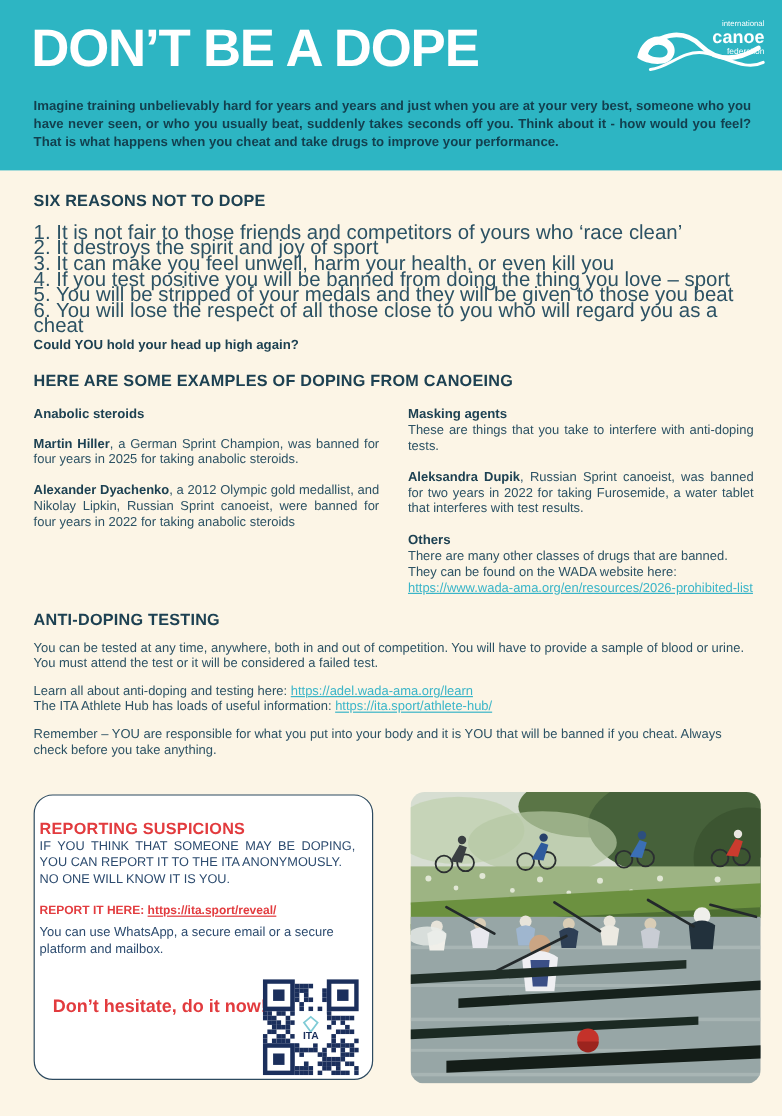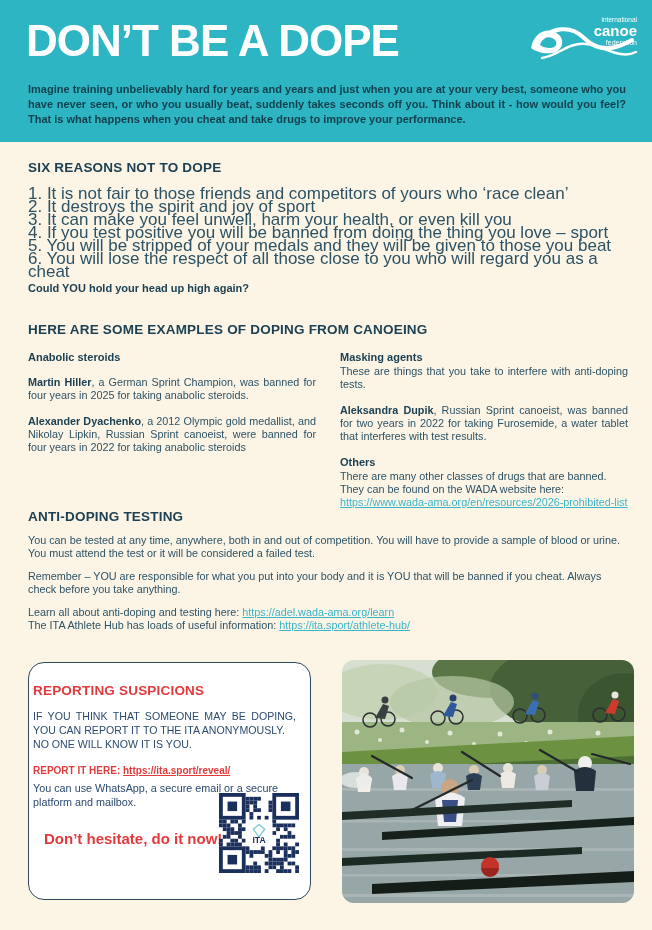--- a/index.html
+++ b/index.html
@@ -20,40 +20,40 @@
   a.link{color:#3ab5c8;text-decoration:underline;cursor:pointer;}
   .just{text-align:justify;}
 
   
   #sec-reasons{top:160px;}
   #sec-reasons .list{margin-top:12px;}
   #sec-reasons .list div{font-size:17px;line-height:13px;}
   #sec-reasons .closing{margin-top:4px;font-size:11px;font-weight:bold;color:#1d4152;}
 
   
-  #sec-examples{top:322px;}
+  #sec-examples{top:310px;}
   .cols{display:flex;gap:24px;margin-top:14px;}
   .col{width:288px;}
   .blk{margin-bottom:13px;}
   .blk-title{font-size:11px;font-weight:bold;color:#1d4152;margin-bottom:2px;}
 
   
   #sec-testing{top:509px;}
   #sec-testing p{margin:10px 0 0 0;}
 
   
   .card{position:absolute;top:662px;left:28px;width:283px;height:238px;background:#ffffff;border:1.5px solid #2d4a60;border-radius:16px;box-sizing:border-box;padding:20px 14px 12px 4px;}
   .card-h{font-size:13.5px;font-weight:bold;color:#e23b3e;letter-spacing:.2px;}
-  .card-body{margin-top:11px;font-size:10.6px;line-height:14px;color:#2b4a6e;text-align:justify;}
+  .card-body{margin-top:0;font-size:10.6px;line-height:14px;color:#2b4a6e;text-align:justify;}
   .card-body2{font-size:10.6px;line-height:14px;color:#2b4a6e;}
   .report-line{margin-top:14px;font-size:10px;font-weight:bold;color:#e23b3e;}
   .report-line a{color:#e23b3e;text-decoration:underline;}
   .card-note{margin-top:6px;font-size:10.8px;line-height:13.5px;color:#2b4a6e;}
   .cta{position:absolute;left:15px;bottom:52px;font-size:15px;font-weight:bold;color:#e23b3e;}
-  .qr{position:absolute;right:11px;bottom:26px;width:80px;height:80px;}
+  .qr{position:absolute;right:11px;bottom:3px;width:80px;height:80px;}
   .qr svg{width:80px;height:80px;}
 
   
   .photo{position:absolute;top:660px;left:342px;width:292px;height:243px;border-radius:12px;overflow:hidden;}
 </style>
 </head>
 <body>
 
 <div class="page">
 
@@ -113,25 +113,25 @@
           <div class="body-txt">There are many other classes of drugs that are banned. They can be found on the WADA website here:</div>
           <div class="body-txt"><a class="link">https://www.wada-ama.org/en/resources/2026-prohibited-list</a></div>
         </div>
       </div>
     </div>
   </div>
 
   <div class="sec" id="sec-testing">
     <div class="sec-h">ANTI-DOPING TESTING</div>
     <p class="body-txt">You can be tested at any time, anywhere, both in and out of competition. You will have to provide a sample of blood or urine. You must attend the test or it will be considered a failed test.</p>
-    <p class="body-txt">Remember – YOU are responsible for what you put into your body and it is YOU that will be banned if you cheat. Always check before you take anything.</p>
     <p class="body-txt">
       <span>Learn all about anti-doping and testing here: </span><a class="link">https://adel.wada-ama.org/learn</a><br>
       <span>The ITA Athlete Hub has loads of useful information: </span><a class="link">https://ita.sport/athlete-hub/</a>
     </p>
+    <p class="body-txt">Remember – YOU are responsible for what you put into your body and it is YOU that will be banned if you cheat. Always check before you take anything.</p>
   </div>
 
   <div class="card">
     <div class="card-h">REPORTING SUSPICIONS</div>
     <div class="card-body">IF YOU THINK THAT SOMEONE MAY BE DOPING, YOU CAN REPORT IT TO THE ITA ANONYMOUSLY.</div>
     <div class="card-body2">NO ONE WILL KNOW IT IS YOU.</div>
     <div class="report-line">
       <span>REPORT IT HERE: </span><a>https://ita.sport/reveal/</a>
     </div>
     <div class="card-note">You can use WhatsApp, a secure email or a secure platform and mailbox.</div>

